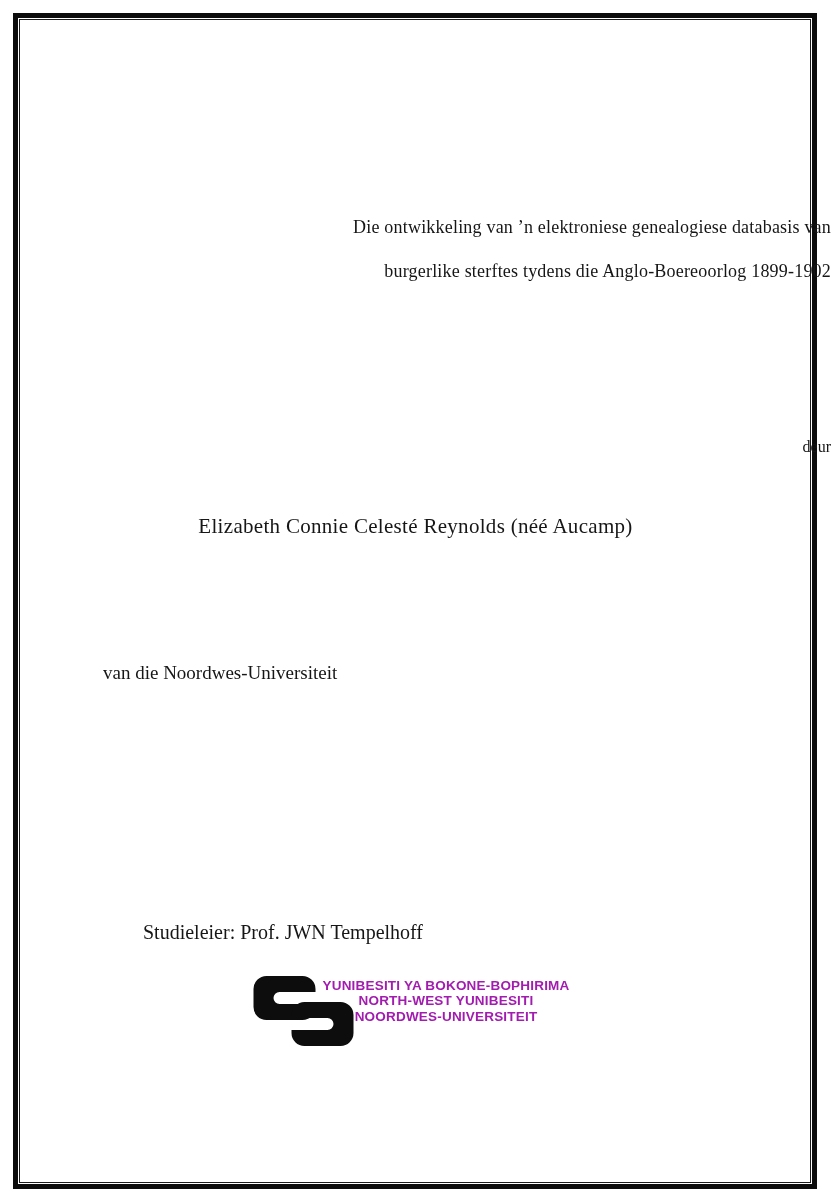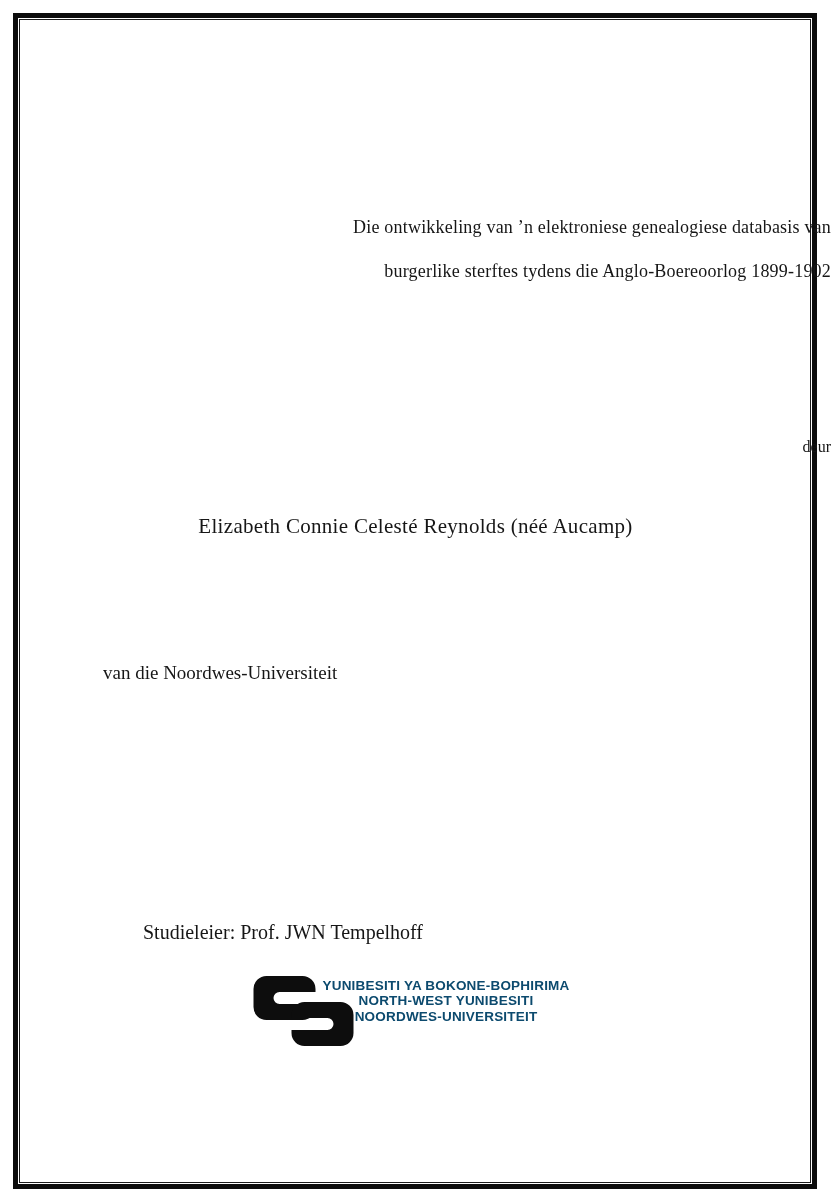--- a/index.html
+++ b/index.html
@@ -41,21 +41,21 @@
   .supervisor {
     position: absolute; left: 103px; top: 919px;
     font-size: 20px; line-height: 27px; margin-left: 40px;
   }
   .logo-mark { position: absolute; left: 253px; top: 976px; }
   .logo-text {
     position: absolute; left: 318px; top: 978px; width: 256px;
     text-align: center; white-space: nowrap;
     font-family: "Liberation Sans", "DejaVu Sans", sans-serif;
     font-weight: 700; font-size: 13.5px; line-height: 15.4px;
-    letter-spacing: 0.2px; color: #0c4a6e;
+    letter-spacing: 0.2px; color: #a21caf;
   }
 </style>
 </head>
 <body>
 
 <div>
 
   <div class="frame">
     <div class="frame-inner"></div>
   </div>

